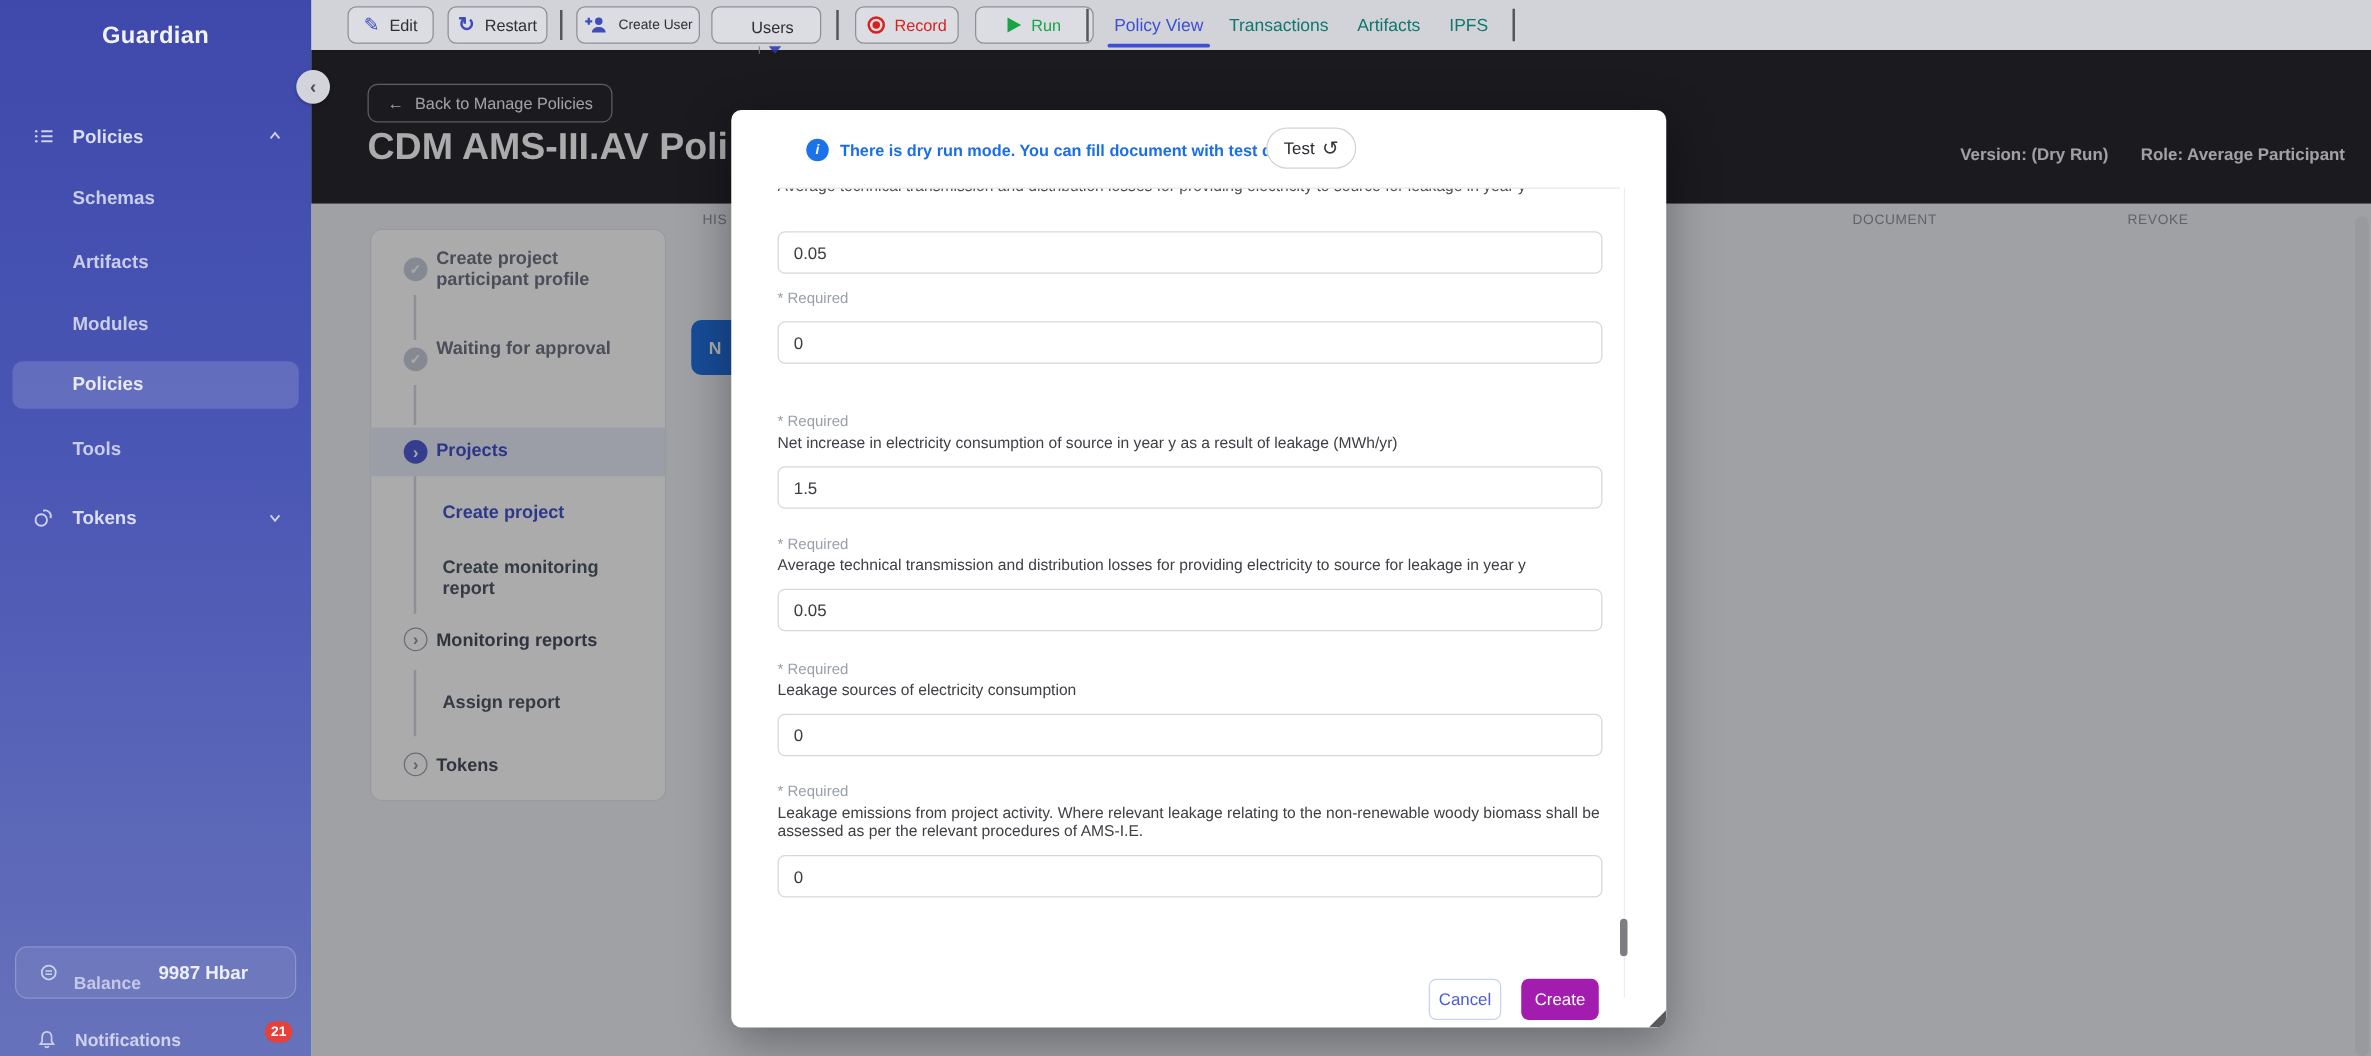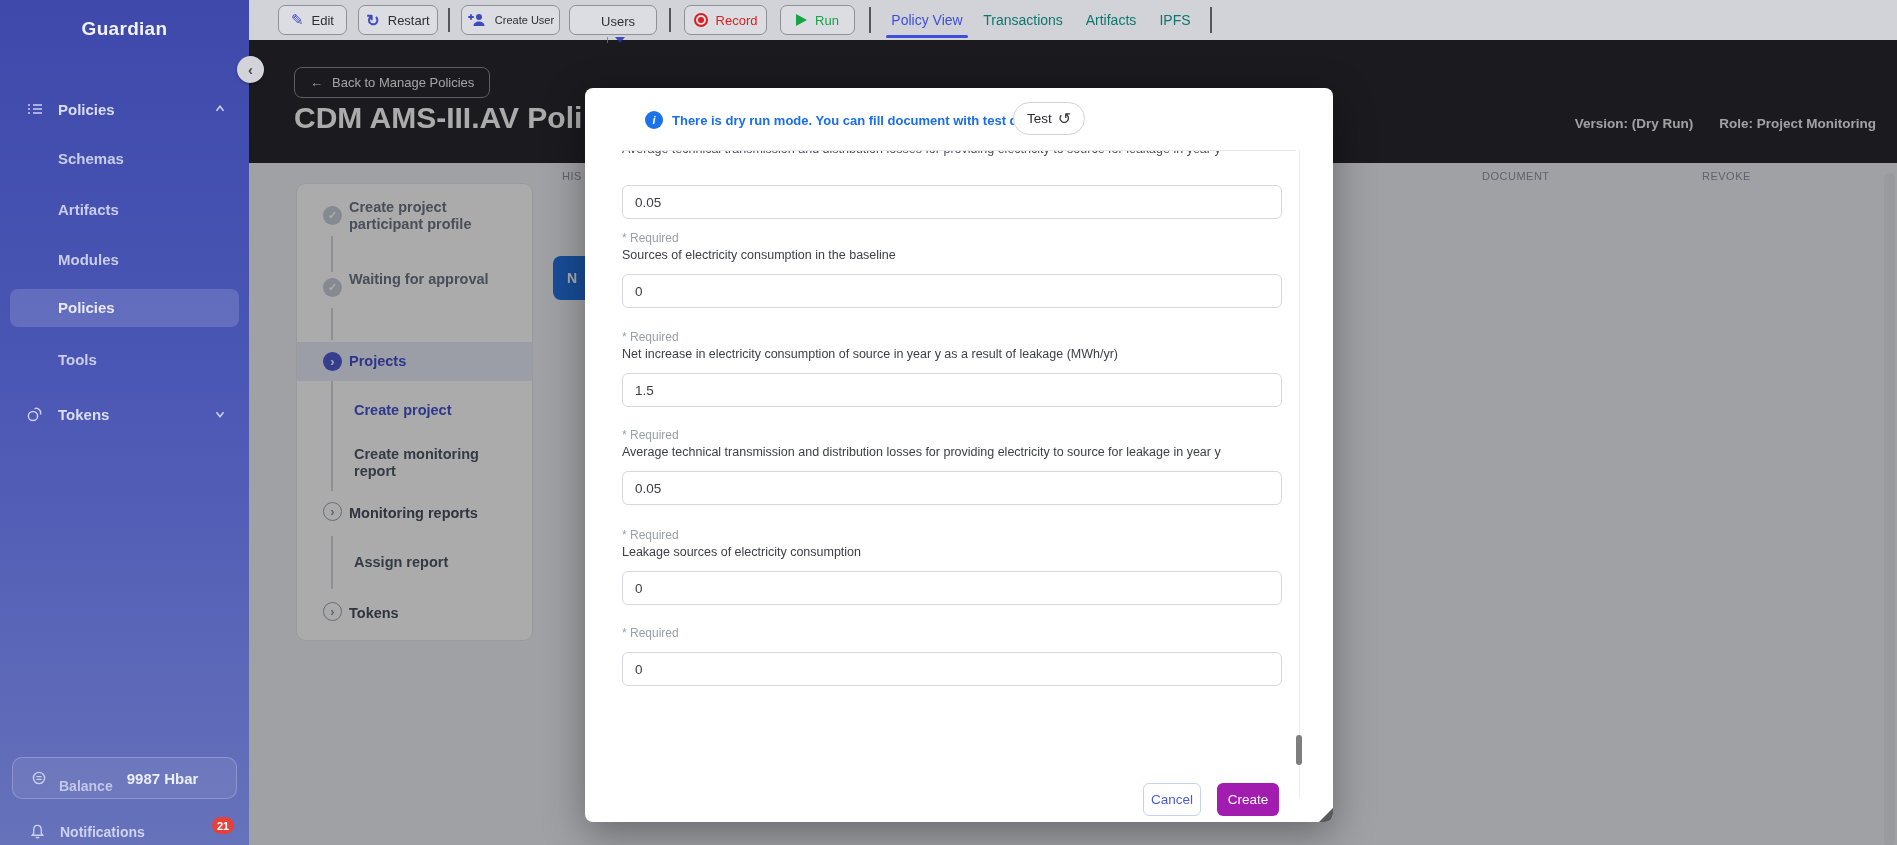--- a/index.html
+++ b/index.html
@@ -203,42 +203,42 @@
       <span class="caret-down"></span>
     </span>
   </button>
   <div class="vdiv" style="left:420px;"></div>
   <button class="tb" style="left:435px; width:83px;">
     <span class="rec-outer">
         <span class="rec-inner"></span>
       </span>
     <span class="rec-text">Record</span>
   </button>
-  <button class="tb" style="left:531px; width:75px;">
+  <button class="tb" style="left:531px; width:95px;">
     <span class="play"></span>
     <span class="run-text">Run</span>
   </button>
   <div class="vdiv" style="left:620px; top:7px; height:26px;"></div>
   <div class="tab active" style="left:639px; width:78px;">Policy View</div>
   <div class="tab" style="left:734px; width:80px;">Transactions</div>
   <div class="tab" style="left:836px; width:52px;">Artifacts</div>
   <div class="tab" style="left:909px; width:34px;">IPFS</div>
   <div class="vdiv" style="left:961px; top:7px; height:26px;"></div>
 </header>
 
 <div class="content">
   <div class="page-header">
     <button class="back-btn">
       <span>←</span>
       <span>Back to Manage Policies</span>
     </button>
     <div class="page-title">CDM AMS-III.AV Poli</div>
     <div class="page-meta">
       <span>Version: (Dry Run)</span>
-      <span>Role: Project Monitoring</span>
+      <span>Role: Average Participant</span>
     </div>
   </div>
 
   <div class="page-body">
     <div class="col-head" style="left:313px;">HIS</div>
     <div class="col-head" style="left:1233px;">DOCUMENT</div>
     <div class="col-head" style="left:1453px;">REVOKE</div>
     <div class="page-scroll"></div>
     <button class="n-btn">N</button>
 
@@ -298,21 +298,20 @@
   <div class="sliver">
     <span>Average technical transmission and distribution losses for providing electricity to source for leakage in year y</span>
   </div>
 
   <div class="fg" style="top:86px;">
     <input class="finput" value="0.05" style="">
   </div>
 
   <div class="fg" style="top:143px;">
     <div class="req">* Required</div>
-    <div class="flabel">Sources of electricity consumption in the baseline</div>
     <input class="finput" value="0" style="">
   </div>
 
   <div class="fg" style="top:242px;">
     <div class="req">* Required</div>
     <div class="flabel">Net increase in electricity consumption of source in year y as a result of leakage (MWh/yr)</div>
     <input class="finput" value="1.5" style="">
   </div>
 
   <div class="fg" style="top:340px;">
@@ -322,20 +321,21 @@
   </div>
 
   <div class="fg" style="top:440px;">
     <div class="req">* Required</div>
     <div class="flabel">Leakage sources of electricity consumption</div>
     <input class="finput" value="0" style="">
   </div>
 
   <div class="fg" style="top:538px;">
     <div class="req">* Required</div>
+    <div class="flabel">Leakage emissions from project activity. Where relevant leakage relating to the non-renewable woody biomass shall be assessed as per the relevant procedures of AMS-I.E.</div>
     <input class="finput" value="0" style="">
   </div>
 
   <div class="m-track"></div>
   <div class="m-thumb"></div>
 
   <button class="cancel-btn">Cancel</button>
   <button class="create-btn">Create</button>
   <div class="grip"></div>
 </div>

